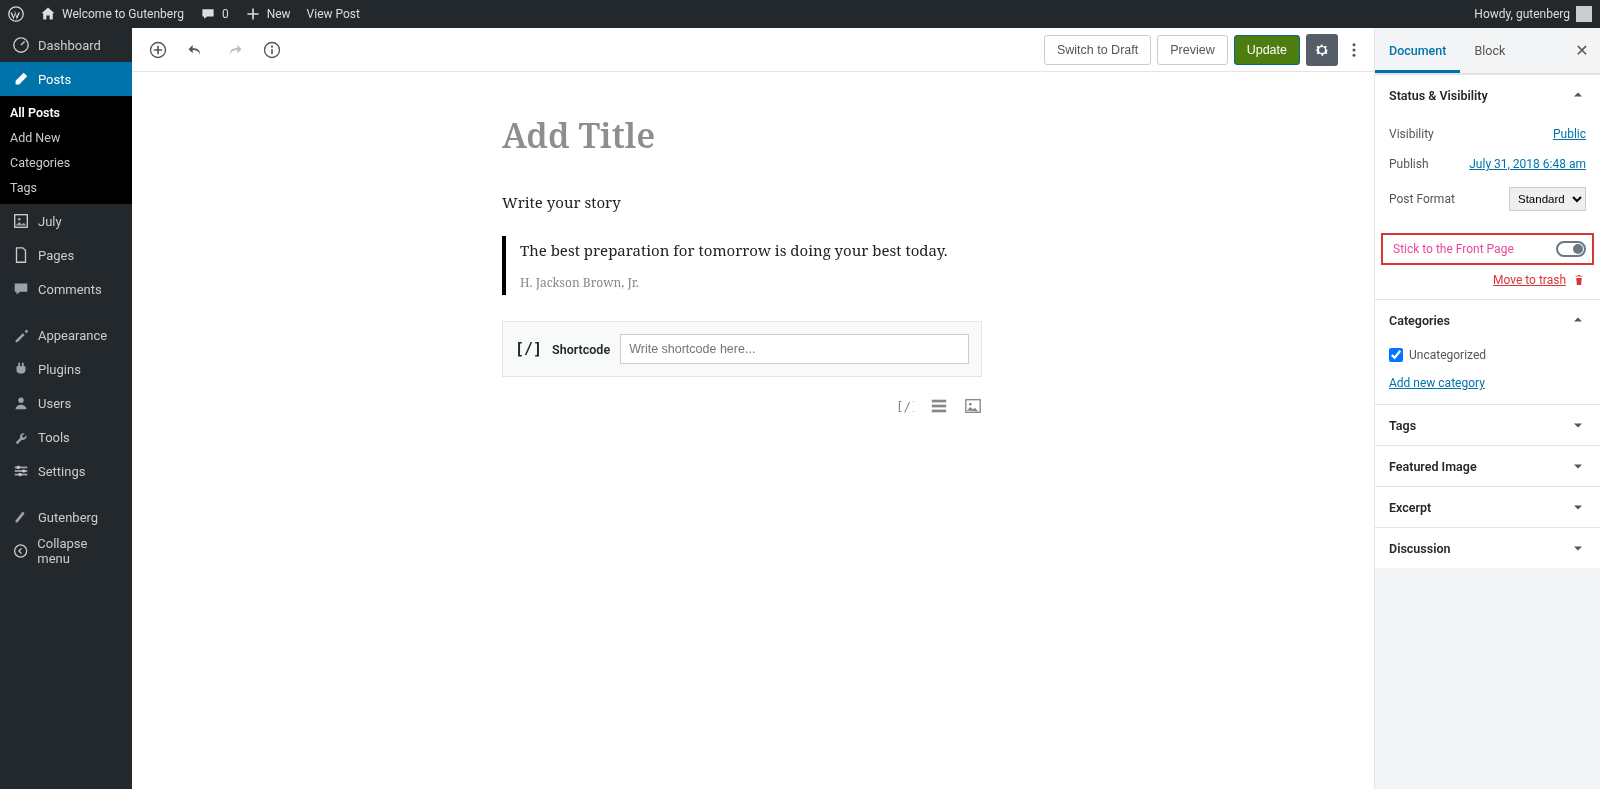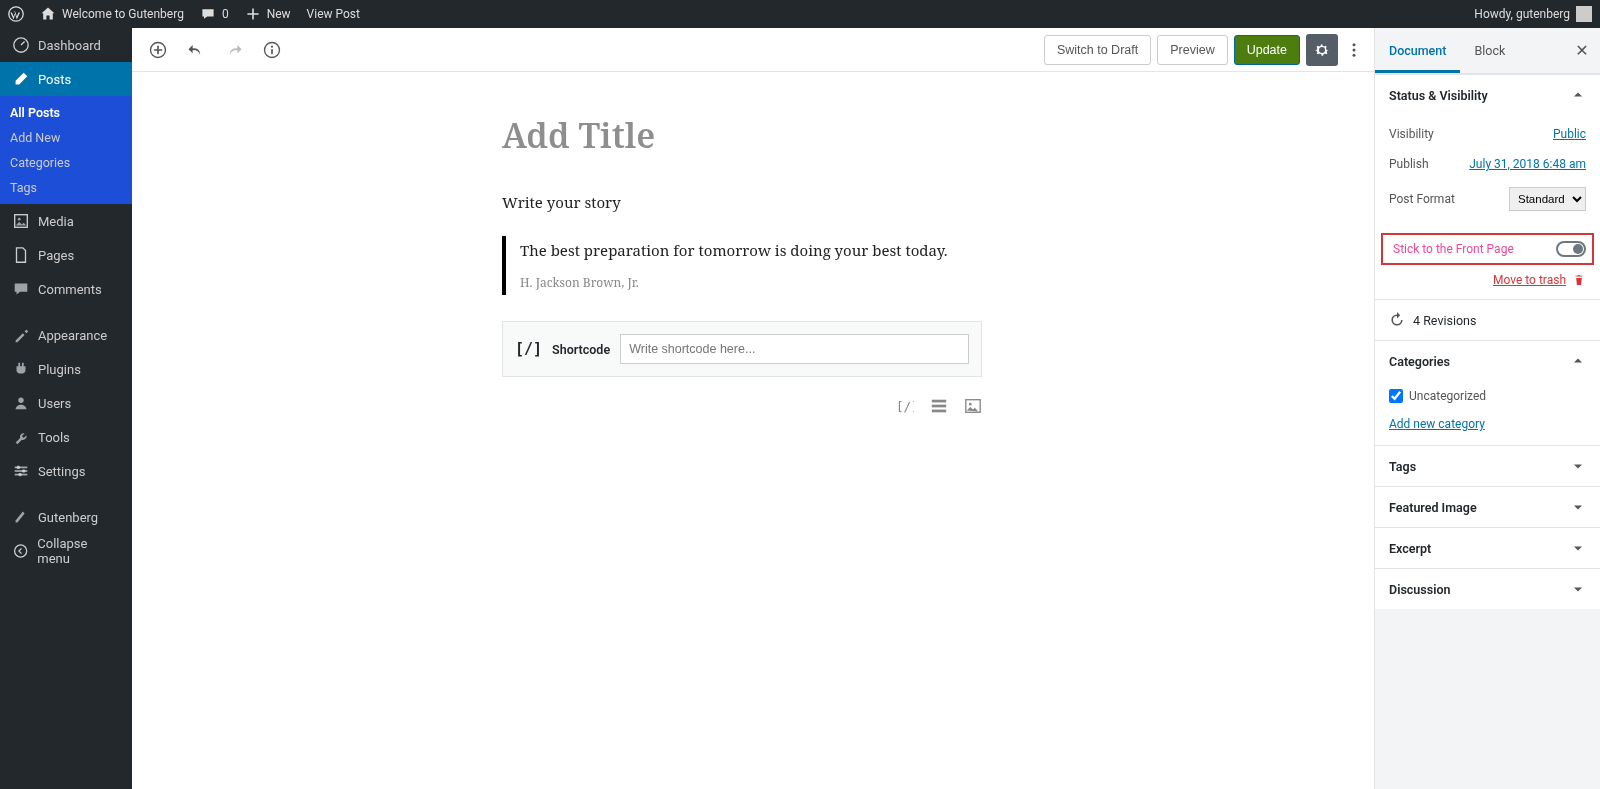--- a/index.html
+++ b/index.html
@@ -13,21 +13,21 @@
 .adminbar .item svg { width: 16px; height: 16px; fill: #ddd; }
 .avatar-sm { width: 16px; height: 16px; background: #ccc; display: inline-block; }
 
 
 .adminmenu { position: absolute; top: 28px; left: 0; bottom: 0; width: 132px; background: #23282d; color: #ccc; }
 .adminmenu .m { display: flex; align-items: center; gap: 8px; padding: 0 12px; height: 34px; font-size: 13px; cursor: pointer; }
 .adminmenu .m svg { width: 18px; height: 18px; fill: rgba(240,245,250,.6); }
 .adminmenu .m.current { background: #0073aa; color: #fff; position: relative; }
 .adminmenu .m.current svg { fill: #fff; }
 .adminmenu .m.current::after { content: ""; position: absolute; right: -8px; top: 50%; transform: translateY(-50%); border: 8px solid transparent; border-right-color: #f1f1f1; }
-.adminmenu .sub { background: #1d4ed8; padding: 4px 0; }
+.adminmenu .sub { background: #000000; padding: 4px 0; }
 .adminmenu .sub div { padding: 5px 10px; font-size: 12.5px; color: #ccc; cursor: pointer; }
 .adminmenu .sub div.active { color: #fff; font-weight: 600; }
 
 
 .editor-wrap { position: absolute; top: 28px; left: 132px; right: 0; bottom: 0; background: #f1f1f1; display: flex; }
 .editor-main { flex: 1; background: #fff; min-width: 0; position: relative; }
 .editor-header { height: 44px; border-bottom: 1px solid #e2e4e7; display: flex; align-items: center; padding: 0 10px; gap: 6px; }
 .hbtn { width: 32px; height: 32px; display: flex; align-items: center; justify-content: center; border-radius: 4px; cursor: pointer; }
 .hbtn svg { width: 20px; height: 20px; fill: #555; }
 .editor-header .spacer { flex: 1; }
@@ -137,21 +137,21 @@
     <div>Add New</div>
     <div>Categories</div>
     <div>Tags</div>
   </div>
   <div class="m">
     <svg viewBox="0 0 20 20">
         <rect x="3" y="3" width="14" height="14" fill="none" stroke="currentColor" stroke-width="1.5"></rect>
         <circle cx="8" cy="8" r="1.5"></circle>
         <path d="M4 15l4-4 3 3 2-2 3 3"></path>
       </svg>
-    <span>Media</span>
+    <span>July</span>
   </div>
   <div class="m">
     <svg viewBox="0 0 20 20">
         <path d="M5 2h7l3 3v13H5z" fill="none" stroke="currentColor" stroke-width="1.5"></path>
       </svg>
     <span>Pages</span>
   </div>
   <div class="m">
     <svg viewBox="0 0 20 20">
         <path d="M3 4h14v9H9l-4 3v-3H3z"></path>
@@ -324,26 +324,20 @@
           <span class="toggle"></span>
         </div>
         <div class="trash">
           <span>Move to trash</span>
           <svg width="14" height="14" viewBox="0 0 20 20">
               <path d="M6 7h8l-1 10H7zM5 5h10V4h-3l-1-1H9L8 4H5z" fill="#d63638"></path>
             </svg>
         </div>
       </div>
 
-      <div class="revbox">
-        <svg width="16" height="16" viewBox="0 0 20 20">
-            <path d="M10 3a7 7 0 107 7h-2a5 5 0 11-5-5v3l4-4-4-4z" fill="#555"></path>
-          </svg>
-        <span>4 Revisions</span>
-      </div>
 
       <div class="sect">
         <div class="sect-hd">
           <span>Categories</span>
           <svg viewBox="0 0 20 20">
               <path d="M5 12l5-5 5 5z"></path>
             </svg>
         </div>
         <div class="sect-content">
           <label class="chk">

